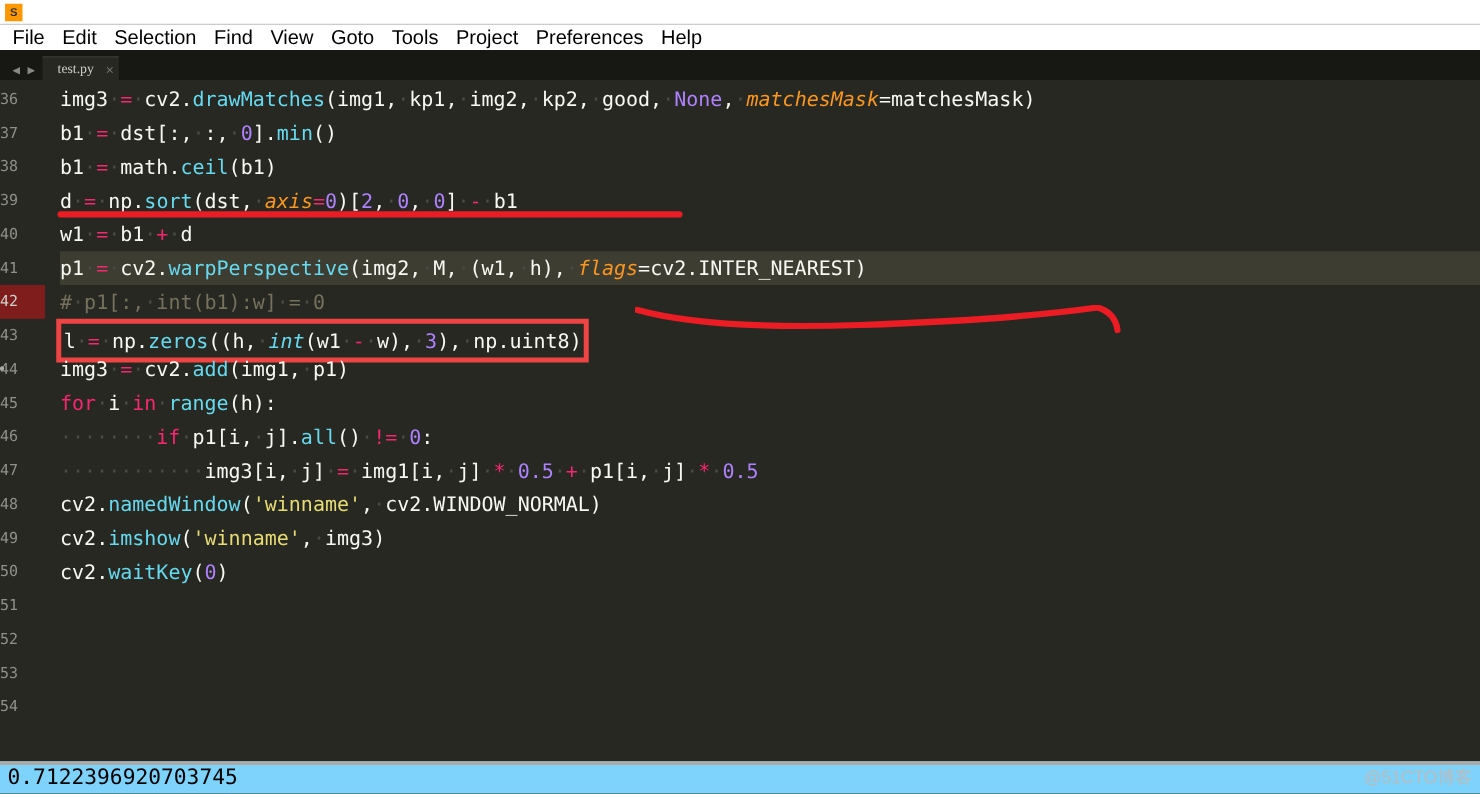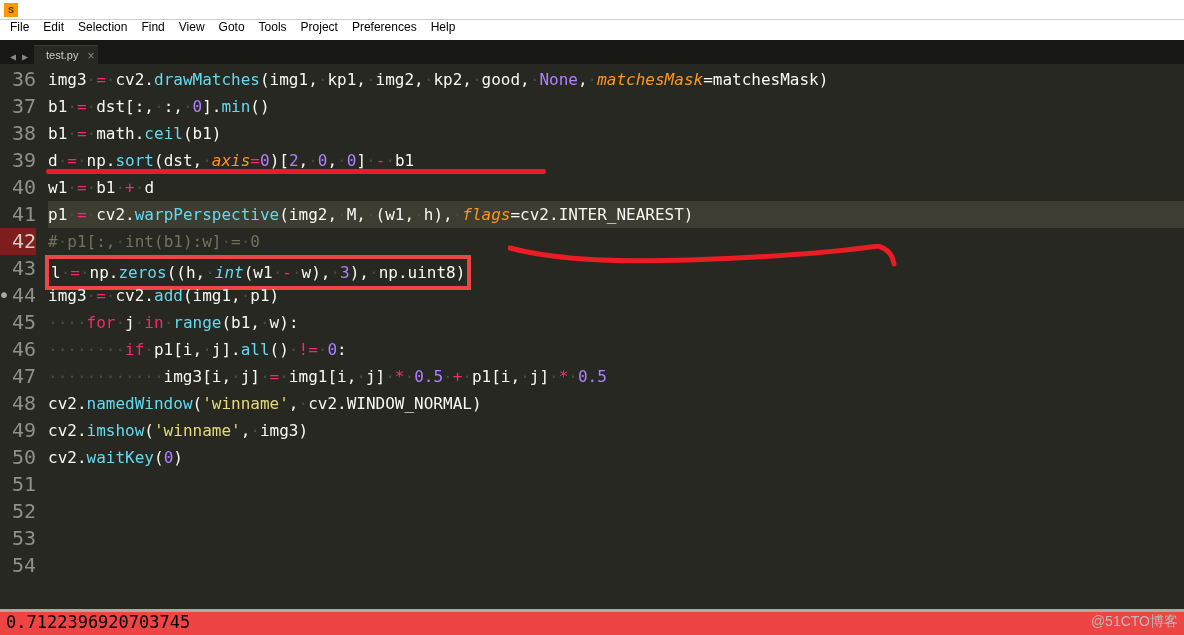--- a/index.html
+++ b/index.html
@@ -1,44 +1,44 @@
 <!DOCTYPE html>
 <html><head>
 <meta charset="utf-8">
 <style>
 *{margin:0;padding:0;box-sizing:border-box}
 body{width:1184px;height:635px;background:#272822;font-family:Consolas,monospace;overflow:hidden;position:relative}
 .titlebar{height:20px;background:#fff;border-bottom:1px solid #ccc;display:flex;align-items:center;padding:0 4px;font-size:11px;font-family:Segoe UI,sans-serif;color:#000}
 .app-icon{width:14px;height:14px;background:#ff9800;margin-right:4px;display:flex;align-items:center;justify-content:center;font-size:9px;color:#333;font-weight:bold}
-.menubar{height:20px;background:#fff;display:flex;align-items:flex-start;padding:0 4px;font-size:12px;font-family:Segoe UI,sans-serif;color:#000;gap:2px}
+.menubar{height:20px;background:#fff;display:flex;align-items:flex-end;padding:0 4px;font-size:16px;font-family:Segoe UI,sans-serif;color:#000;gap:2px}
 .menubar span{padding:0 6px;cursor:default}
 .tabbar{height:24px;background:#171814;display:flex;align-items:flex-end;padding-left:4px}
 .navarrows{display:flex;gap:2px;padding:2px 6px;color:#888;font-size:10px}
-.tab{background:#272822;color:#ccc;padding:3px 20px 3px 12px;font-size:11px;font-family:Liberation Sans, sans-serif;position:relative;border-top:1px solid #3a3a36}
+.tab{background:#272822;color:#ccc;padding:3px 20px 3px 12px;font-size:11px;font-family:Liberation Serif, serif;position:relative;border-top:1px solid #3a3a36}
 .tab-close{position:absolute;right:4px;top:4px;color:#888;font-size:12px;line-height:1}
 .editor{display:flex;background:#272822;height:544px;position:relative}
-.gutter{width:48px;background:#272822;text-align:right;padding-right:12px;padding-top:2px;color:#90908a;font-size:20px;line-height:27px;user-select:none}
+.gutter{width:48px;background:#272822;text-align:left;padding-right:12px;padding-top:2px;color:#90908a;font-size:12px;line-height:27px;user-select:none}
 .gutter .cur{background:#7f1d1d;color:#d0d0c8}
 .gutter .mod{position:relative}
 .gutter .mod::before{content:"•";position:absolute;left:-2px;color:#aaa}
 .code{flex:1;padding-top:2px;font-size:16px;line-height:27px;color:#f8f8f2;position:relative}
 .code .ln{height:27px;white-space:pre;position:relative}
 .code .cur{background:#3e3d32}
 .dot{color:#4a4a46}
 .kw{color:#f92672}
 .fn{color:#66d9ef}
 .str{color:#e6db74}
 .num{color:#ae81ff}
 .arg{color:#fd971f;font-style:italic}
 .typ{color:#66d9ef;font-style:italic}
 .com{color:#75715e}
 .boxed{border:4px solid #ef4444;display:inline-block;padding:0 2px;margin-left:-3px}
 .red1{position:absolute;height:5px;background:#ec1c24;border-radius:3px}
 .redcurve{position:absolute}
-.statusbar{position:absolute;bottom:0;left:0;right:0;height:26px;background:#ef4444;border-top:3px solid #aaa;color:#000;font-size:17px;padding:0 6px;font-family:Consolas,monospace;overflow:hidden}
+.statusbar{position:absolute;bottom:0;left:0;right:0;height:26px;background:#7dd3fc;border-top:3px solid #aaa;color:#000;font-size:17px;padding:0 6px;font-family:Consolas,monospace;overflow:hidden}
 .watermark{position:absolute;bottom:4px;right:6px;color:#bbb;font-size:14px;font-family:sans-serif}
 </style>
 </head>
 <body>
 
 <div class="titlebar">
   <span class="app-icon">S</span>
 </div>
 
 <div class="menubar">
@@ -88,21 +88,21 @@
 
 <div class="ln"><span>img3</span><span class="dot">·</span><span class="kw">=</span><span class="dot">·</span><span>cv2</span>.<span class="fn">drawMatches</span><span>(img1,</span><span class="dot">·</span><span>kp1,</span><span class="dot">·</span><span>img2,</span><span class="dot">·</span><span>kp2,</span><span class="dot">·</span><span>good,</span><span class="dot">·</span><span class="num">None</span><span>,</span><span class="dot">·</span><span class="arg">matchesMask</span><span>=matchesMask)</span></div>
 <div class="ln"><span>b1</span><span class="dot">·</span><span class="kw">=</span><span class="dot">·</span><span>dst[:,</span><span class="dot">·</span><span>:,</span><span class="dot">·</span><span class="num">0</span><span>].</span><span class="fn">min</span><span>()</span></div>
 <div class="ln"><span>b1</span><span class="dot">·</span><span class="kw">=</span><span class="dot">·</span><span>math</span>.<span class="fn">ceil</span><span>(b1)</span></div>
 <div class="ln"><span>d</span><span class="dot">·</span><span class="kw">=</span><span class="dot">·</span><span>np</span>.<span class="fn">sort</span><span>(dst,</span><span class="dot">·</span><span class="arg">axis</span><span class="kw">=</span><span class="num">0</span><span>)[</span><span class="num">2</span><span>,</span><span class="dot">·</span><span class="num">0</span><span>,</span><span class="dot">·</span><span class="num">0</span><span>]</span><span class="dot">·</span><span class="kw">-</span><span class="dot">·</span><span>b1</span></div>
 <div class="ln"><span>w1</span><span class="dot">·</span><span class="kw">=</span><span class="dot">·</span><span>b1</span><span class="dot">·</span><span class="kw">+</span><span class="dot">·</span><span>d</span></div>
 <div class="ln cur"><span>p1</span><span class="dot">·</span><span class="kw">=</span><span class="dot">·</span><span>cv2</span>.<span class="fn">warpPerspective</span><span>(img2,</span><span class="dot">·</span><span>M,</span><span class="dot">·</span><span>(w1,</span><span class="dot">·</span><span>h),</span><span class="dot">·</span><span class="arg">flags</span><span>=cv2.INTER_NEAREST)</span></div>
 <div class="ln"><span class="com"><span>#</span><span class="dot">·</span><span>p1[:,</span><span class="dot">·</span><span>int(b1):w]</span><span class="dot">·</span><span>=</span><span class="dot">·</span><span>0</span></span></div>
 <div class="ln"><span class="boxed"><span>l</span><span class="dot">·</span><span class="kw">=</span><span class="dot">·</span><span>np</span>.<span class="fn">zeros</span><span>((h,</span><span class="dot">·</span><span class="typ">int</span><span>(w1</span><span class="dot">·</span><span class="kw">-</span><span class="dot">·</span><span>w),</span><span class="dot">·</span><span class="num">3</span><span>),</span><span class="dot">·</span><span>np.uint8)</span></span></div>
 <div class="ln"><span>img3</span><span class="dot">·</span><span class="kw">=</span><span class="dot">·</span><span>cv2</span>.<span class="fn">add</span><span>(img1,</span><span class="dot">·</span><span>p1)</span></div>
-<div class="ln"><span class="dot">····</span><span class="kw">for</span><span class="dot">·</span><span>j</span><span class="dot">·</span><span class="kw">in</span><span class="dot">·</span><span class="fn">range</span><span>(b1,</span><span class="dot">·</span><span>w):</span></div>
+<div class="ln"><span class="kw">for</span><span class="dot">·</span><span>i</span><span class="dot">·</span><span class="kw">in</span><span class="dot">·</span><span class="fn">range</span><span>(h):</span></div>
 <div class="ln"><span class="dot">········</span><span class="kw">if</span><span class="dot">·</span><span>p1[i,</span><span class="dot">·</span><span>j].</span><span class="fn">all</span><span>()</span><span class="dot">·</span><span class="kw">!=</span><span class="dot">·</span><span class="num">0</span><span>:</span></div>
 <div class="ln"><span class="dot">············</span><span>img3[i,</span><span class="dot">·</span><span>j]</span><span class="dot">·</span><span class="kw">=</span><span class="dot">·</span><span>img1[i,</span><span class="dot">·</span><span>j]</span><span class="dot">·</span><span class="kw">*</span><span class="dot">·</span><span class="num">0.5</span><span class="dot">·</span><span class="kw">+</span><span class="dot">·</span><span>p1[i,</span><span class="dot">·</span><span>j]</span><span class="dot">·</span><span class="kw">*</span><span class="dot">·</span><span class="num">0.5</span></div>
 <div class="ln"><span>cv2</span>.<span class="fn">namedWindow</span><span>(</span><span class="str">'winname'</span><span>,</span><span class="dot">·</span><span>cv2.WINDOW_NORMAL)</span></div>
 <div class="ln"><span>cv2</span>.<span class="fn">imshow</span><span>(</span><span class="str">'winname'</span><span>,</span><span class="dot">·</span><span>img3)</span></div>
 <div class="ln"><span>cv2</span>.<span class="fn">waitKey</span><span>(</span><span class="num">0</span><span>)</span></div>
 <div class="ln"></div>
 
     <div class="red1" style="top:105px;left:-2px;width:500px"></div>
     <svg class="redcurve" style="top:180px;left:460px" width="390" height="28">
         <path d="M2 4 Q 60 20 180 16 Q 300 12 370 2 Q 384 6 386 20" stroke="#ec1c24" stroke-width="5" fill="none" stroke-linecap="round"></path>

